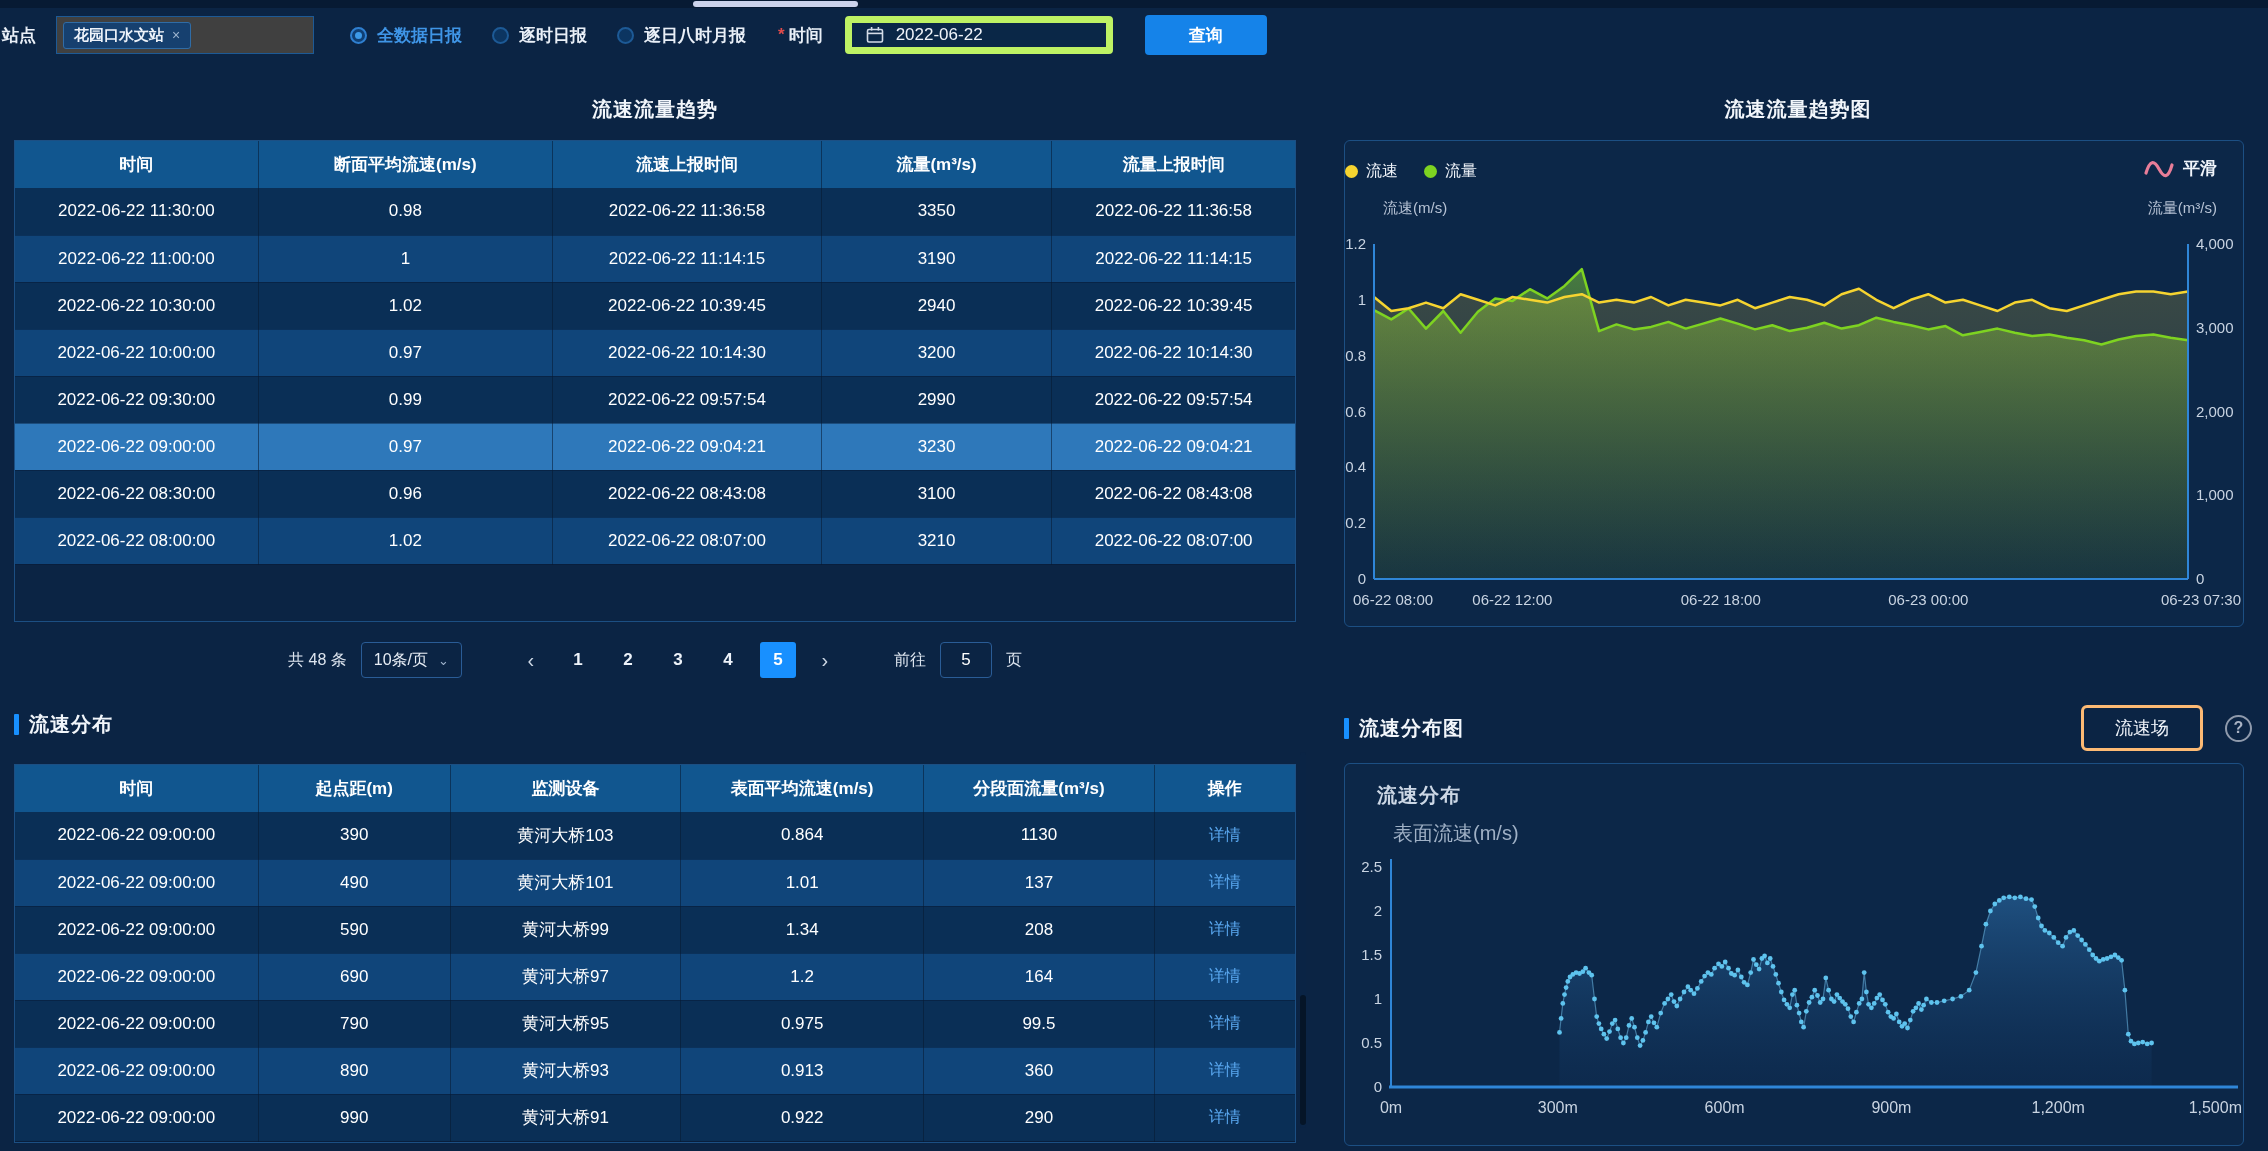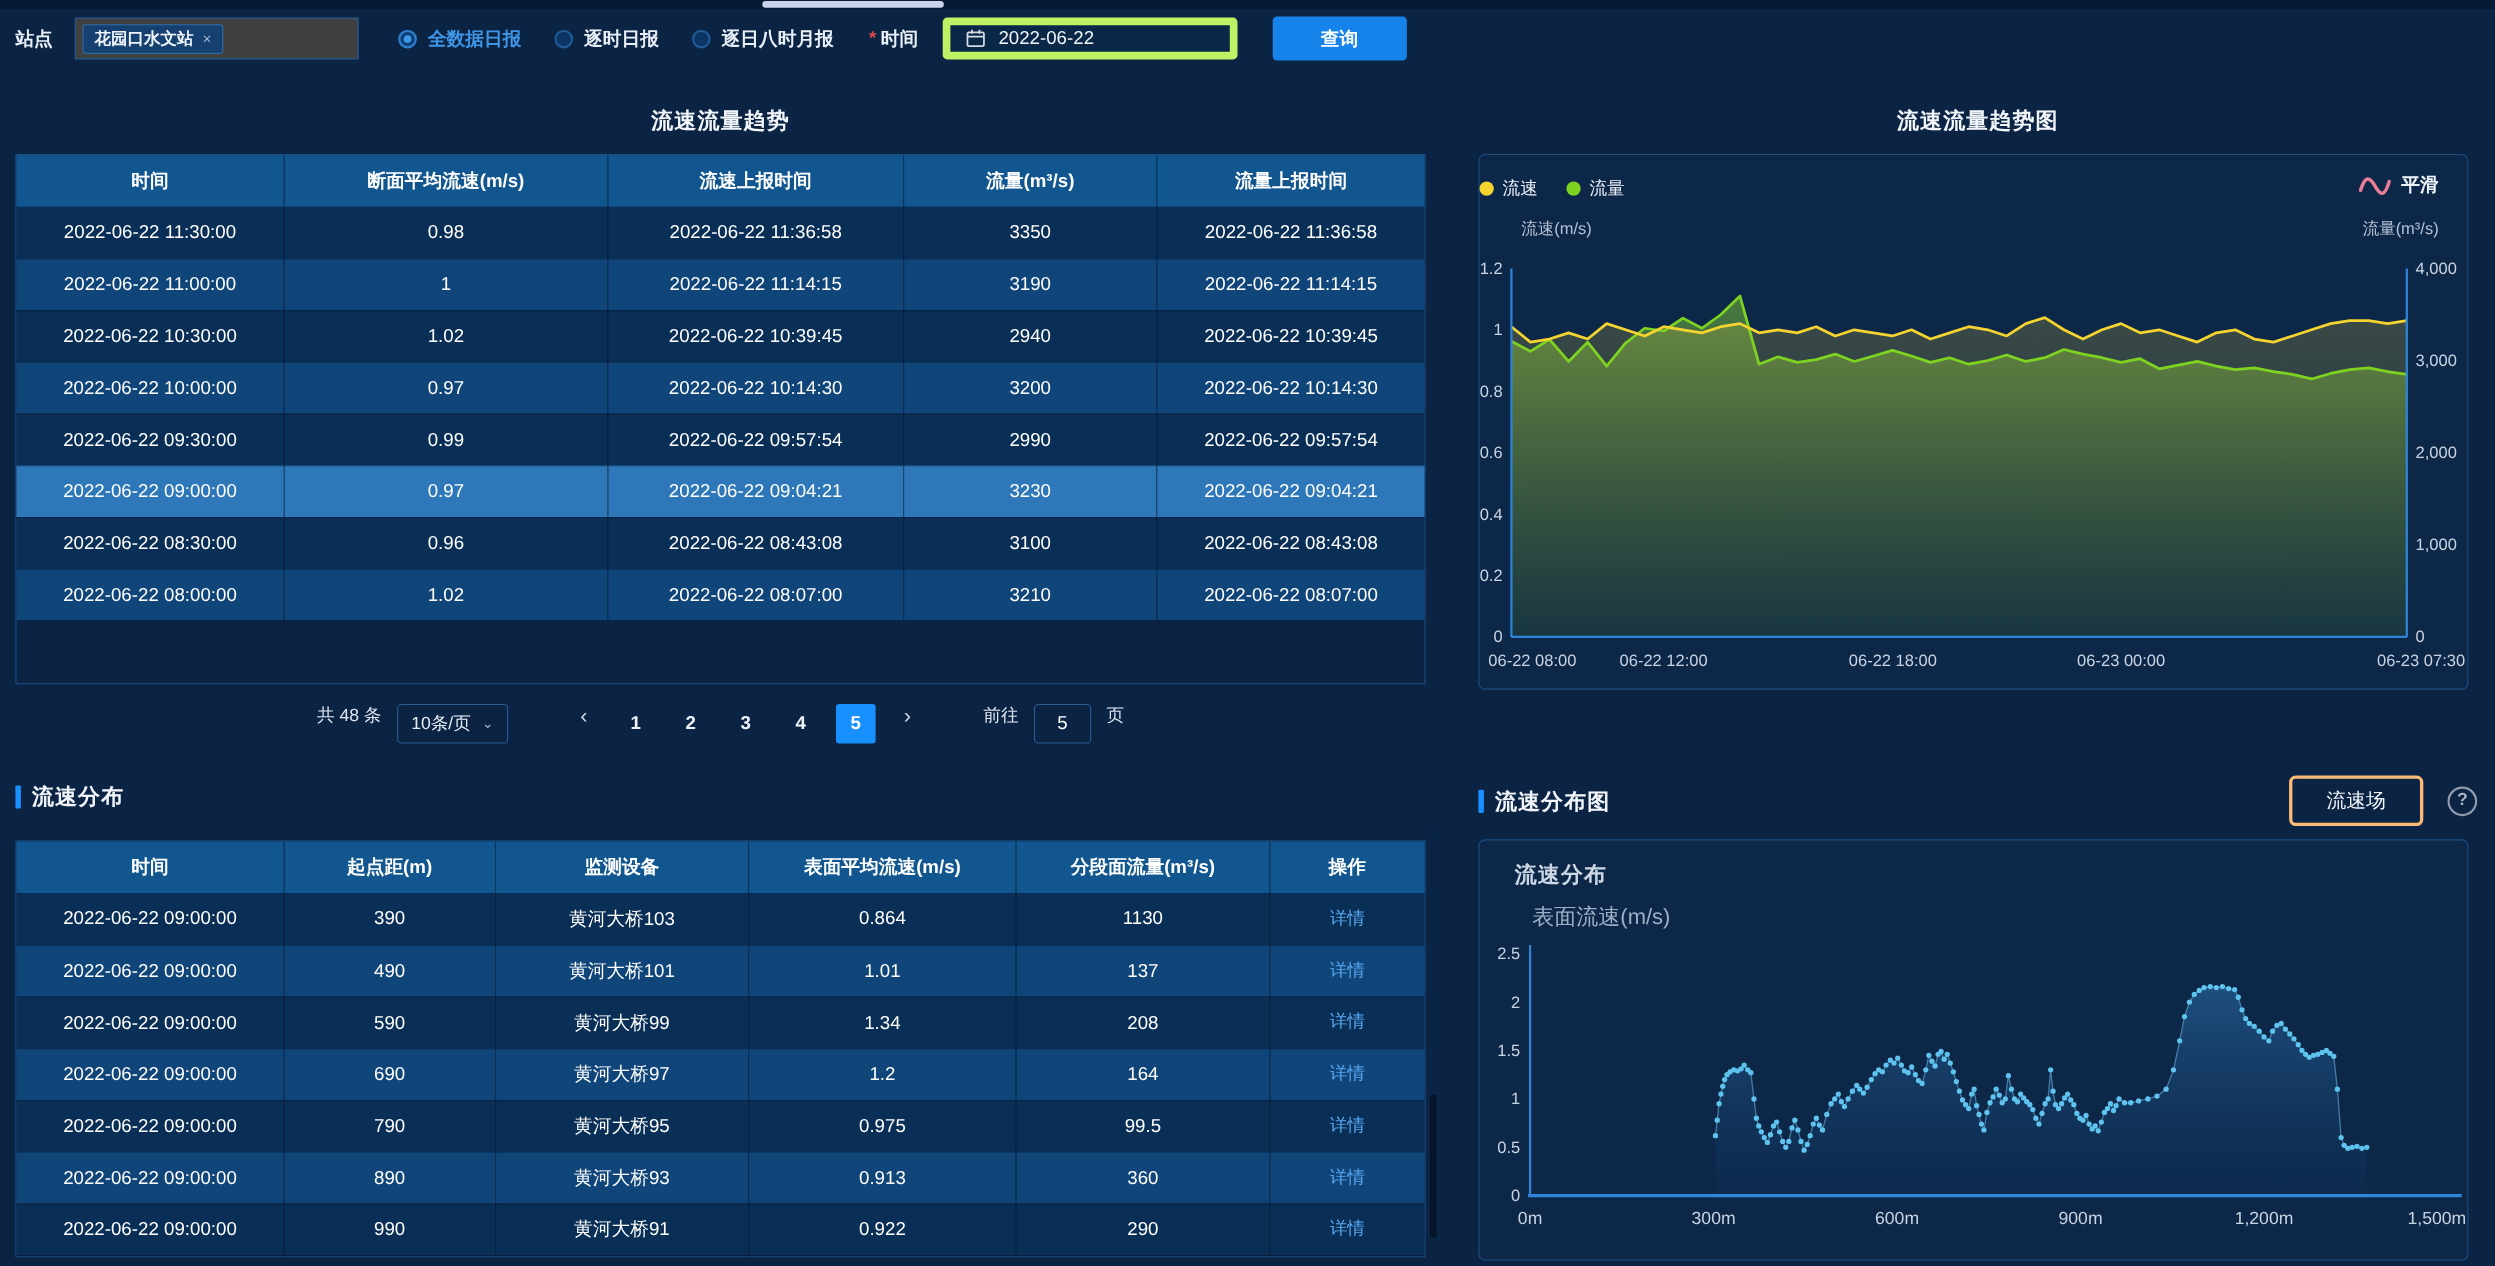--- a/index.html
+++ b/index.html
@@ -5,21 +5,21 @@
   * { margin:0; padding:0; box-sizing:border-box; }
   html,body { background:#071a33; }
   body { font-family:"Liberation Sans","DejaVu Sans",sans-serif; }
   .page { position:relative; width:2268px; height:1151px; background:#0b2444; overflow:hidden; }
 
   
   .top-strip { position:absolute; left:0; top:0; width:2268px; height:8px; background:#071a33; }
   .top-strip-hl { position:absolute; left:693px; top:1px; width:165px; height:6px; background:#ccd3ec; border-radius:3px; }
 
   
-  .topbar { position:absolute; left:0; top:8px; width:2268px; height:54px; display:flex; align-items:center; padding-left:14px; }
+  .topbar { position:absolute; left:0; top:8px; width:2268px; height:54px; display:flex; align-items:center; padding-left:2px; }
   .lbl { color:#e9eff7; font-size:17px; font-weight:bold; white-space:nowrap; }
   .select-box { margin-left:20px; width:258px; height:38px; border:1px solid #1d5a96; border-radius:0; background:#404040; display:flex; align-items:center; padding:0 6px; }
   .tag { display:flex; align-items:center; gap:8px; background:#16406f; border:1px solid #2f6ca6; border-radius:3px; padding:3px 10px; color:#eef3fa; font-size:15px; font-weight:bold; white-space:nowrap; }
   .tag-x { color:#9db4cf; font-size:14px; cursor:pointer; font-weight:normal; }
   .radio-group { margin-left:36px; display:flex; align-items:center; gap:30px; }
   .radio { display:flex; align-items:center; gap:10px; cursor:pointer; }
   .rdot { width:17px; height:17px; border-radius:50%; background:#0c3561; border:2px solid #1d5a96; position:relative; }
   .rdot.on { background:#0f3f74; border-color:#2f7fd0; }
   .rdot.on::after { content:""; position:absolute; left:3px; top:3px; width:7px; height:7px; border-radius:50%; background:#3d9ae8; }
   .rlbl { color:#e9eff7; font-size:17px; font-weight:bold; white-space:nowrap; }
@@ -45,21 +45,21 @@
   th { background:#11568f; color:#fff; font-size:17px; font-weight:bold; height:47px; border-right:1px solid rgba(7,25,50,.55); }
   th:last-child { border-right:none; }
   td { height:47px; text-align:center; color:#fff; font-size:17px; border-right:1px solid rgba(7,25,50,.55); border-bottom:1px solid rgba(7,25,50,.45); }
   td:last-child { border-right:none; }
   tr.odd  td { background:#0a2f56; }
   tr.even td { background:#10457a; }
   tr.sel  td { background:#2e78ba; }
   a.detail { color:#5aa8f0; text-decoration:none; font-size:16px; }
 
   
-  .pager { margin-top:18px; height:40px; display:flex; justify-content:center; gap:14px; color:#dde5ef; font-size:16px; }
+  .pager { margin-top:18px; height:40px; display:flex; align-items:center; justify-content:center; gap:14px; color:#dde5ef; font-size:16px; }
   .psize { display:flex; align-items:center; gap:10px; border:1px solid #2a5c96; border-radius:4px; height:36px; padding:12px 12px; color:#e7edf5; background:transparent; }
   .psize .caret { color:#9fb3cc; font-size:13px; }
   .pArrow { width:30px; text-align:center; color:#cfd9e6; font-size:20px; cursor:pointer; }
   .pnum { min-width:36px; height:36px; line-height:36px; text-align:center; color:#eef3fa; font-weight:bold; font-size:17px; cursor:pointer; border-radius:3px; }
   .pnum.active { background:#1890ff; color:#fff; }
   .goto-box { width:52px; height:36px; border:1px solid #2a5c96; border-radius:4px; text-align:center; line-height:34px; color:#fff; font-size:17px; }
   .pgap { width:26px; }
 
   
   .panel { border:1px solid #1c4f83; border-radius:6px; background:rgba(17,45,84,.28); position:relative; }

